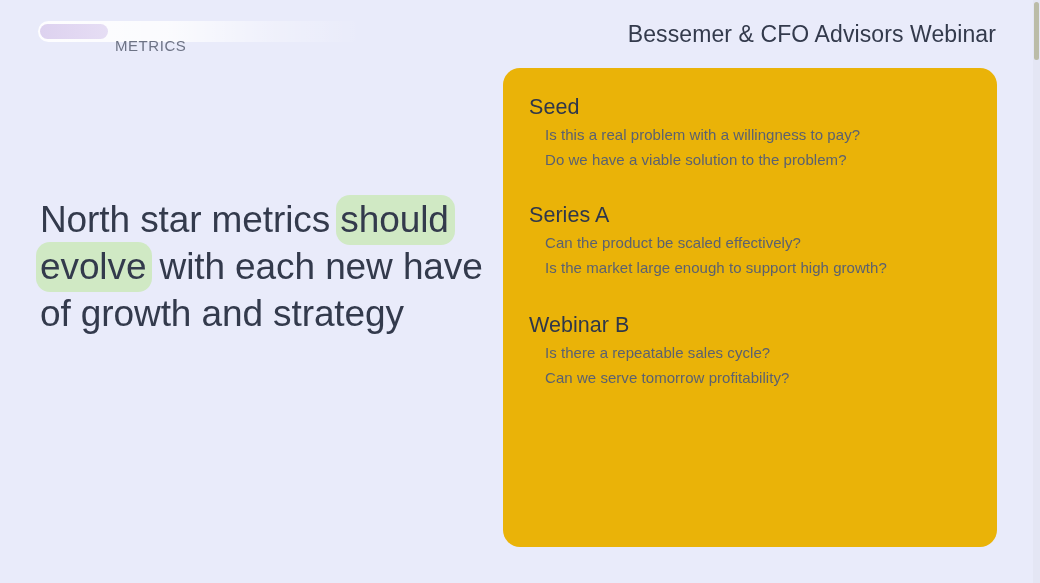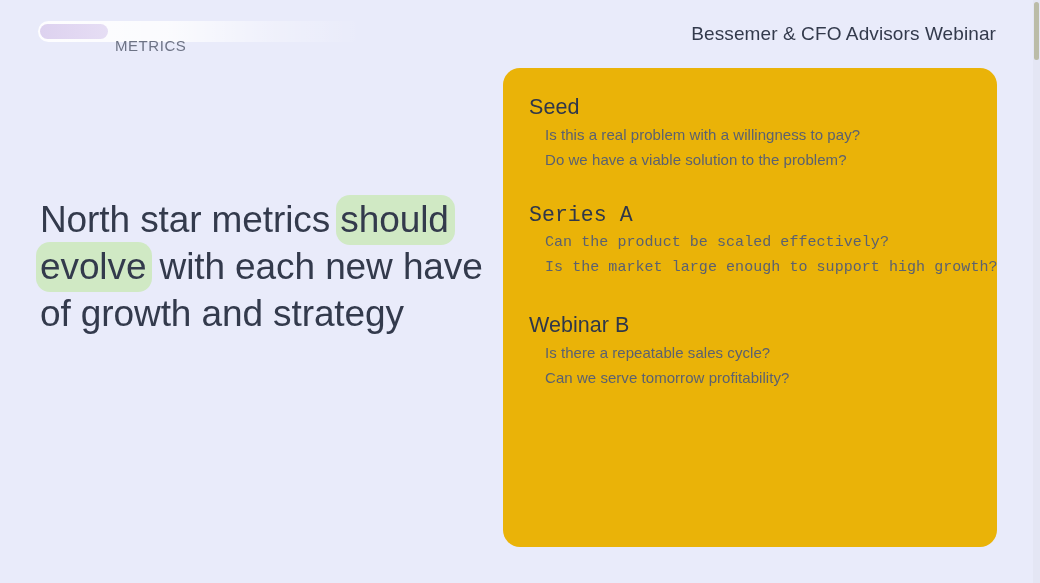--- a/index.html
+++ b/index.html
@@ -58,21 +58,21 @@
     color: #6d7385;
     line-height: 15px;
     white-space: nowrap;
     margin-top: 14px;
   }
 
   #webinar-title {
     position: absolute;
     right: 44px;
     top: 21px;
-    font-size: 19px;
+    font-size: 23px;
     color: #333a4c;
     line-height: 26px;
     white-space: nowrap;
     letter-spacing: 0.1px;
   }
 
   
   #headline {
     position: absolute;
     left: 40px;
@@ -162,21 +162,21 @@
 </div>
 
 <div id="headline"><span>North star metrics </span><span class="hl">should evolve</span><span> with each new have of growth and strategy</span></div>
 
 <div id="stage-panel">
     <div class="stage-group" style="top: 24px;">
       <div class="stage-title">Seed</div>
       <div class="stage-q">Is this a real problem with a willingness to pay?</div>
       <div class="stage-q">Do we have a viable solution to the problem?</div>
     </div>
-    <div class="stage-group" style="top: 132px; font-family: Liberation Mono, monospace;">
+    <div class="stage-group" style="top: 132px;">
       <div class="stage-title">Series A</div>
       <div class="stage-q">Can the product be scaled effectively?</div>
       <div class="stage-q">Is the market large enough to support high growth?</div>
     </div>
     <div class="stage-group" style="top: 242px;">
       <div class="stage-title">Webinar B</div>
       <div class="stage-q">Is there a repeatable sales cycle?</div>
       <div class="stage-q">Can we serve tomorrow profitability?</div>
     </div>
   </div>

